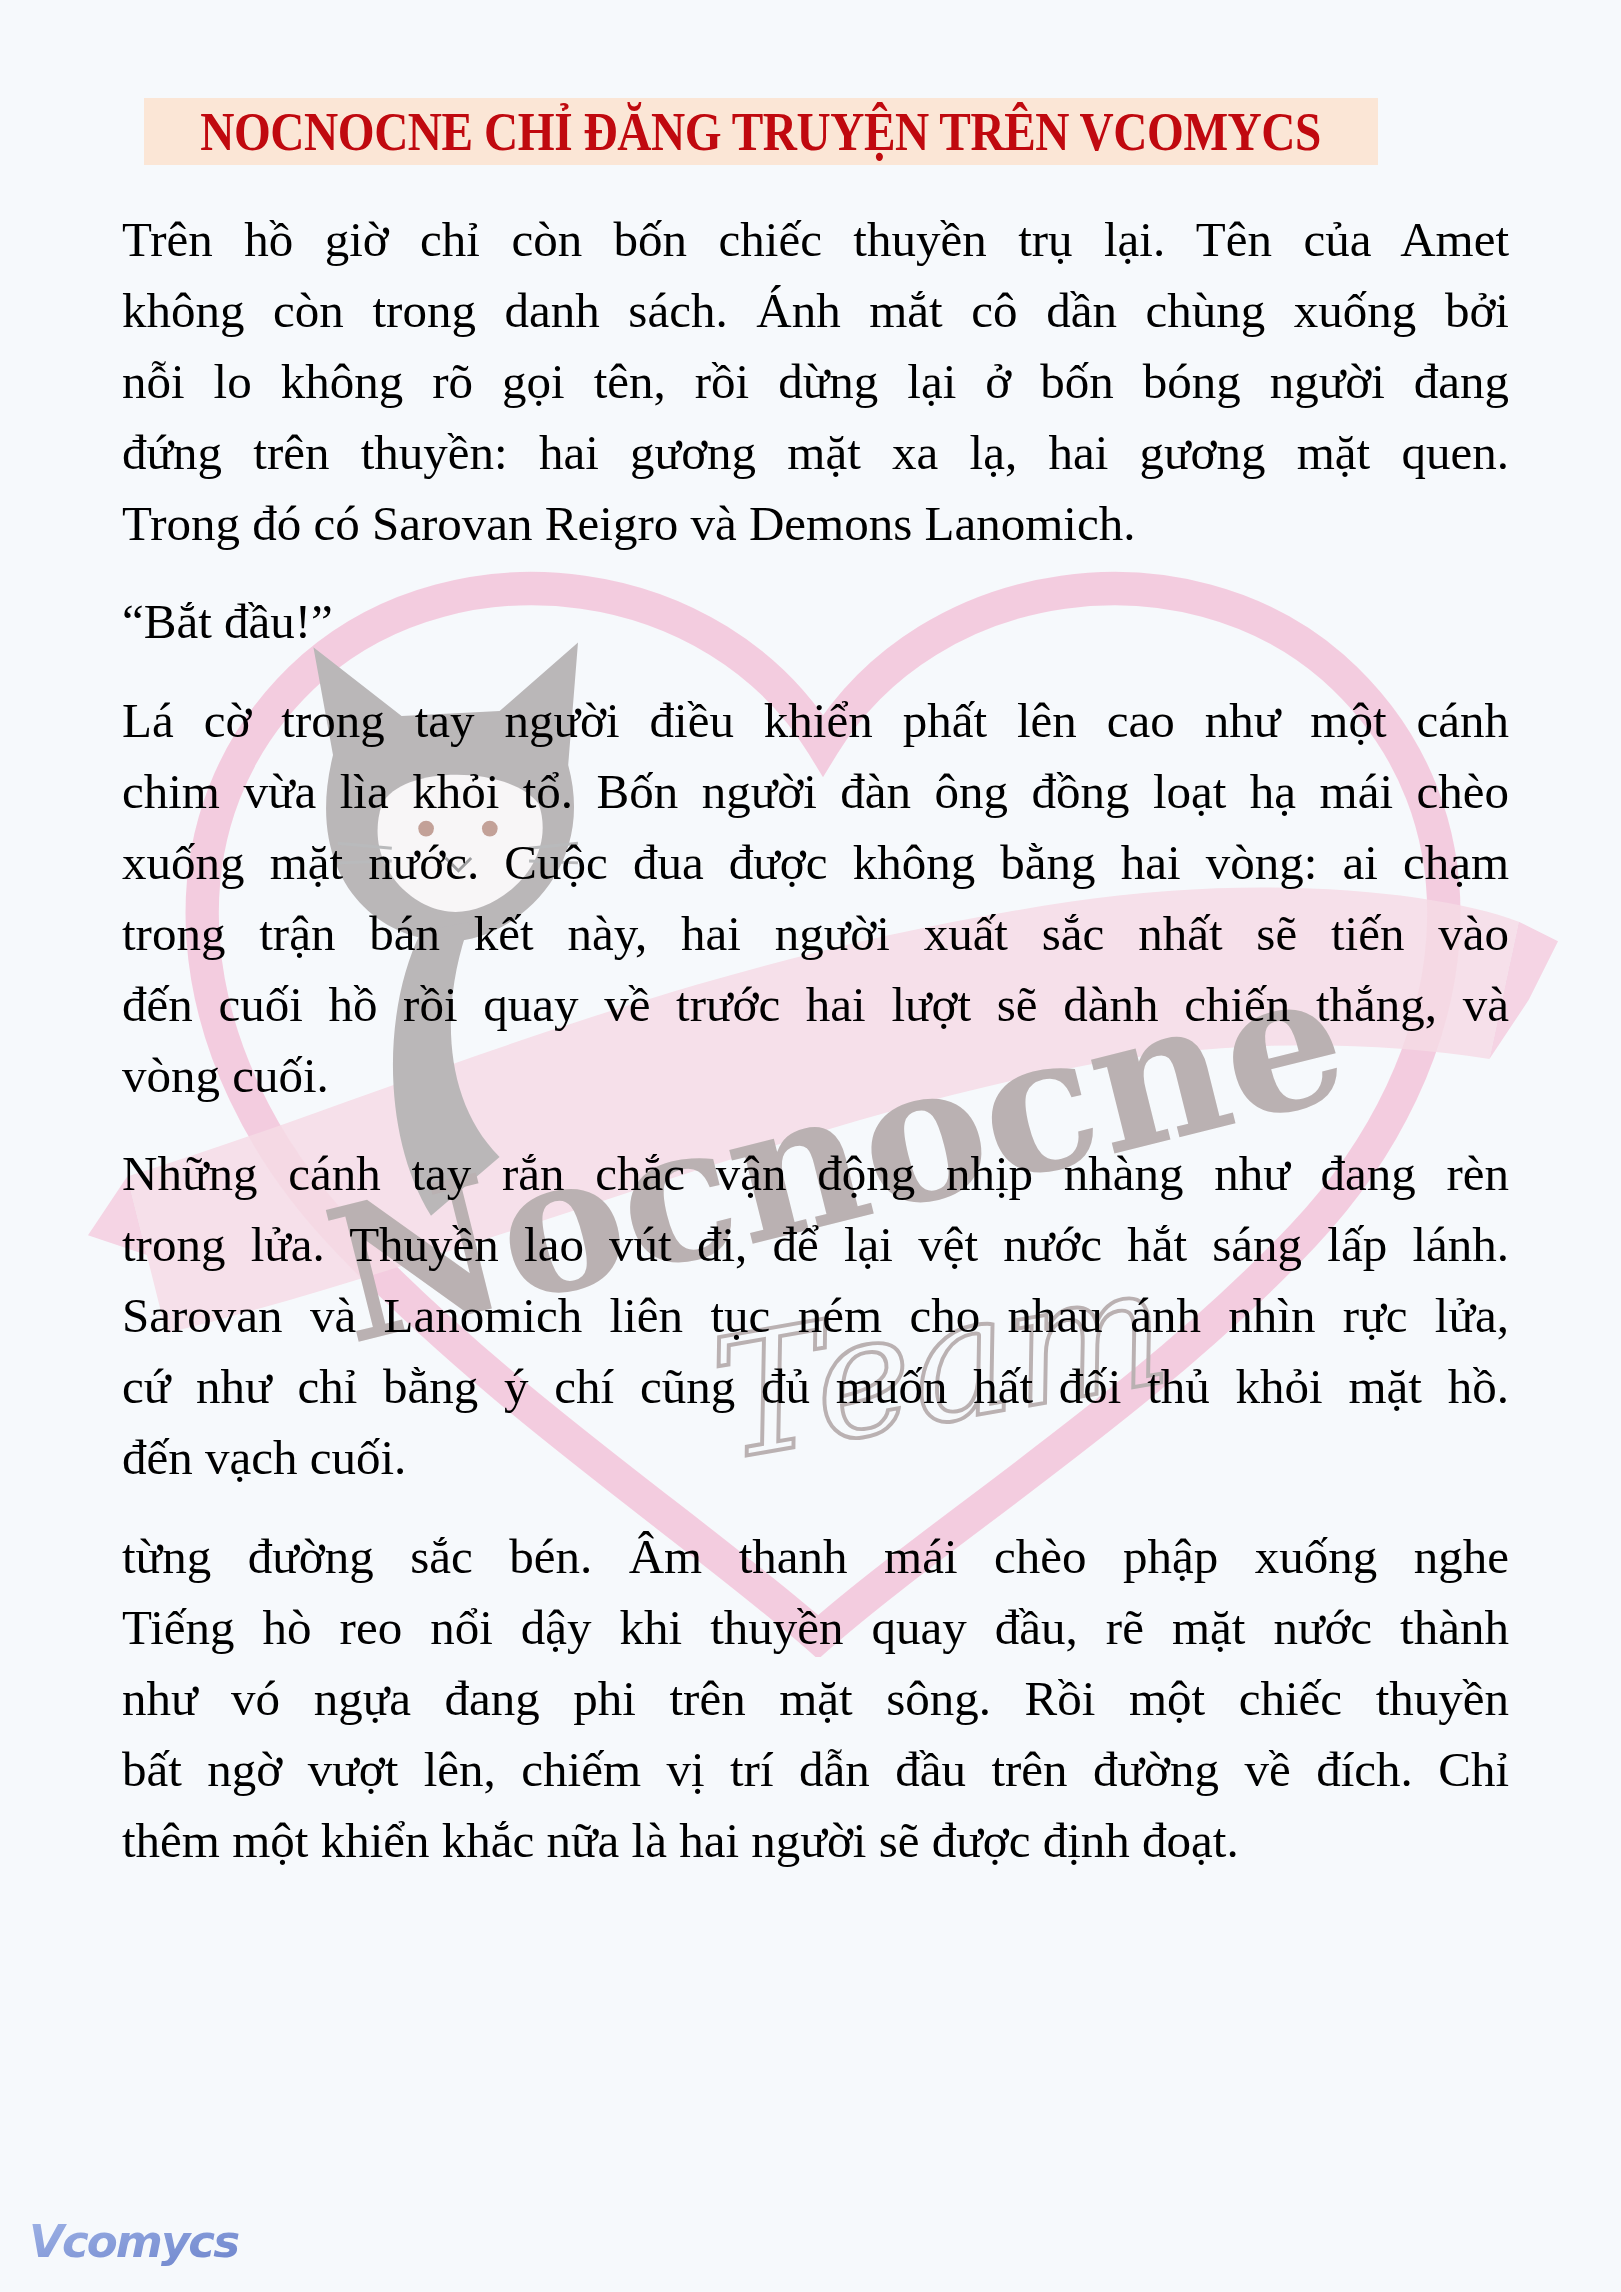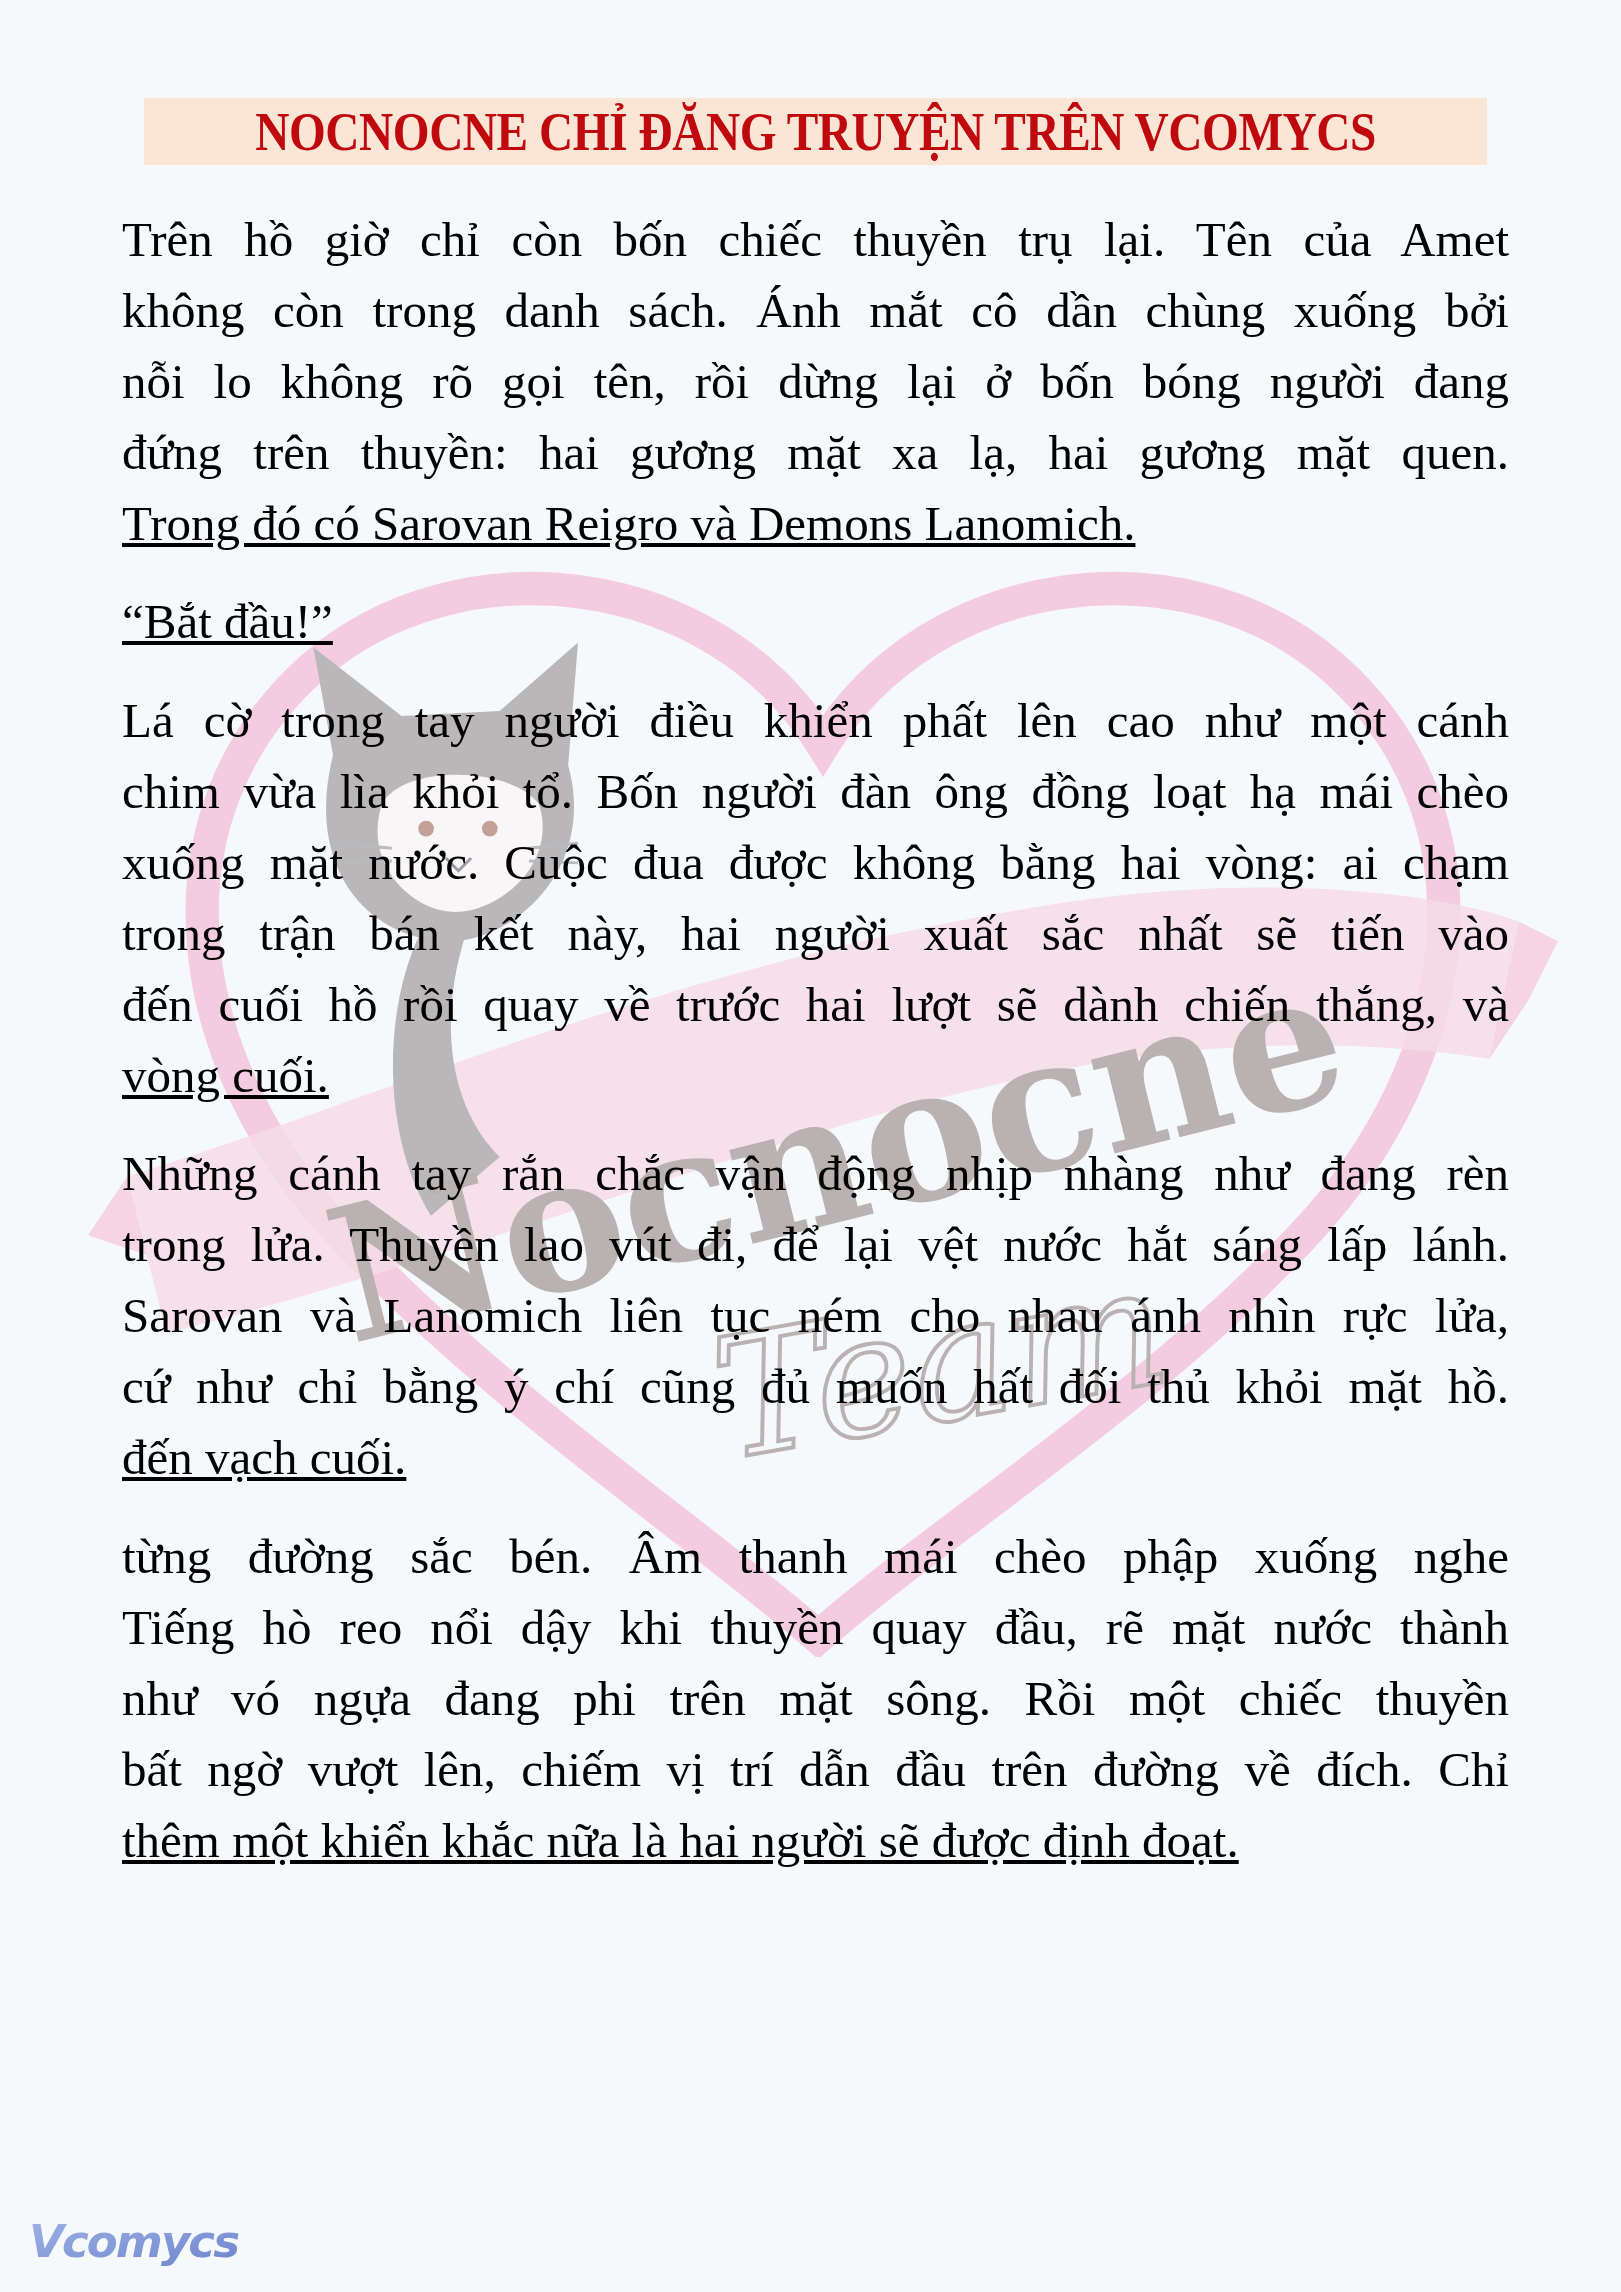--- a/index.html
+++ b/index.html
@@ -20,21 +20,21 @@
       top: 549px;
       width: 1470px;
       height: 1108px;
       pointer-events: none;
       opacity: 0.55;
     }
     .title-bar {
       position: absolute;
       left: 144px;
       top: 98px;
-      width: 1343px;
+      width: 1234px;
       height: 67px;
       background: #fbe6d6;
       display: flex;
       align-items: center;
       justify-content: center;
     }
     .title-text {
       color: #c0090f;
       font-weight: bold;
       font-size: 55px;
@@ -59,21 +59,20 @@
       position: relative;
     }
     .para .line {
       display: block;
       white-space: nowrap;
       text-align-last: justify;
       text-align: justify;
     }
     .para .line.last {
       text-align-last: left;
-      text-decoration: underline;
     }
     .logo {
       position: absolute;
       left: 27.4px;
       top: 2213px;
       width: 216px;
       height: 59px;
     }
   </style>
 </head>

